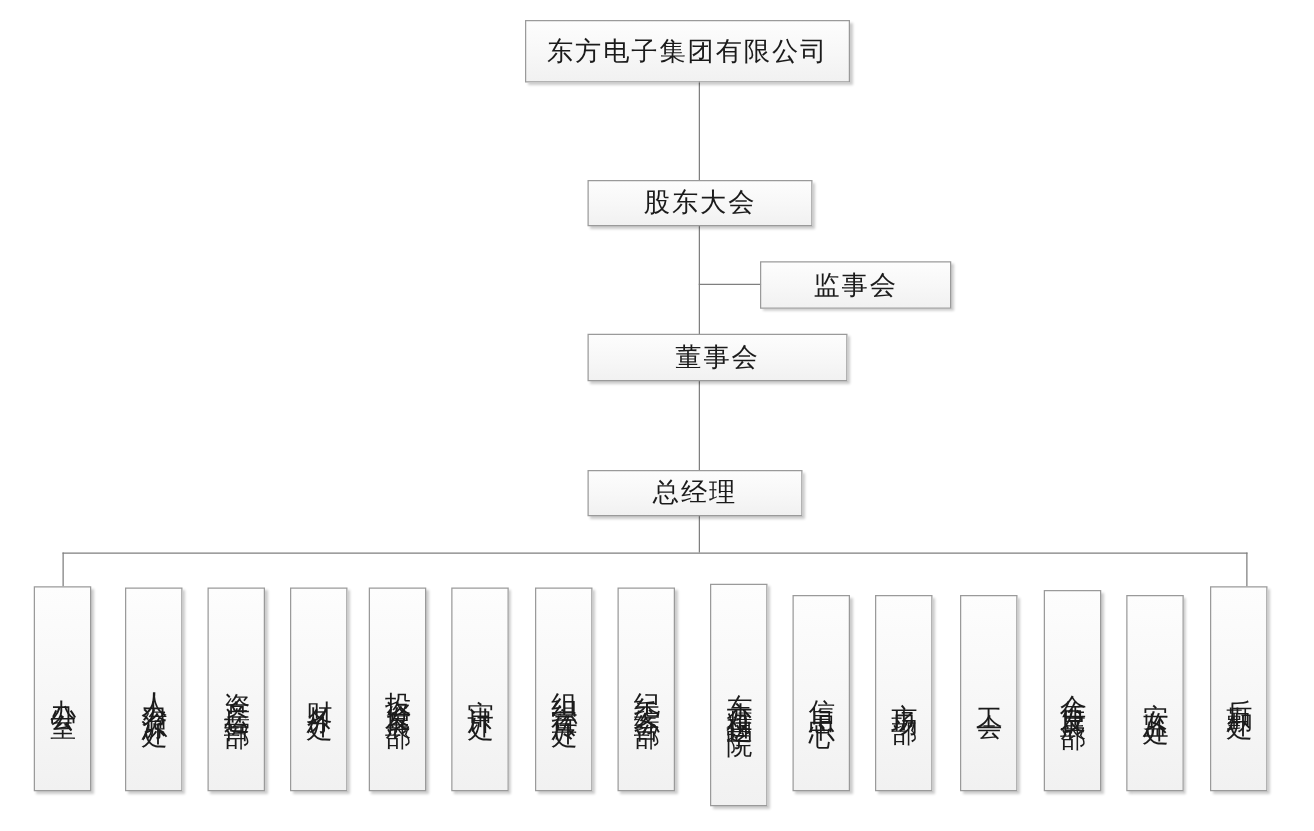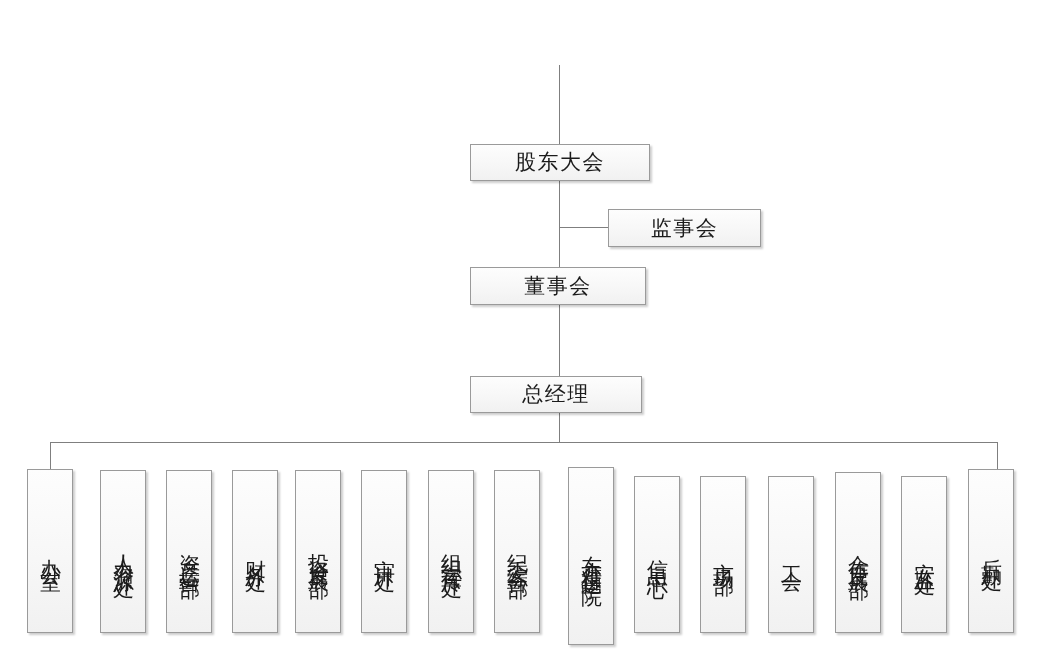--- a/index.html
+++ b/index.html
@@ -75,30 +75,33 @@
 
   <div class="ln h" style="left:559px; top:227px; width:50px;"></div>
 
   <div class="ln v" style="left:559px; top:304px; height:72px;"></div>
 
   <div class="ln v" style="left:559px; top:412px; height:30px;"></div>
   <div class="ln h" style="left:50px; top:442px; width:948px;"></div>
   <div class="ln v" style="left:50px; top:442px; height:27px;"></div>
   <div class="ln v" style="left:997px; top:442px; height:27px;"></div>
 
+  <div class="node horiz" style="left:420px; top:16px; width:260px; height:50px;">
+    <span class="txt">东方电子集团有限公司</span>
+  </div>
 
   <div class="node horiz" style="left:470px; top:144px; width:180px; height:37px;align-items:center;">
     <span class="txt">股东大会</span>
   </div>
 
   <div class="node horiz" style="left:608px; top:209px; width:153px; height:38px;">
     <span class="txt">监事会</span>
   </div>
 
-  <div class="node horiz" style="left:470px; top:267px; width:176px; height:38px;">
+  <div class="node horiz" style="left:470px; top:267px; width:208px; height:38px;">
     <span class="txt">董事会</span>
   </div>
 
   <div class="node horiz" style="left:470px; top:376px; width:172px; height:37px;">
     <span class="txt">总经理</span>
   </div>
 
   <div class="node vert" style="left:27px; top:469px; width:46px; height:164px;">
     <span class="txt">办公室</span>
   </div>

